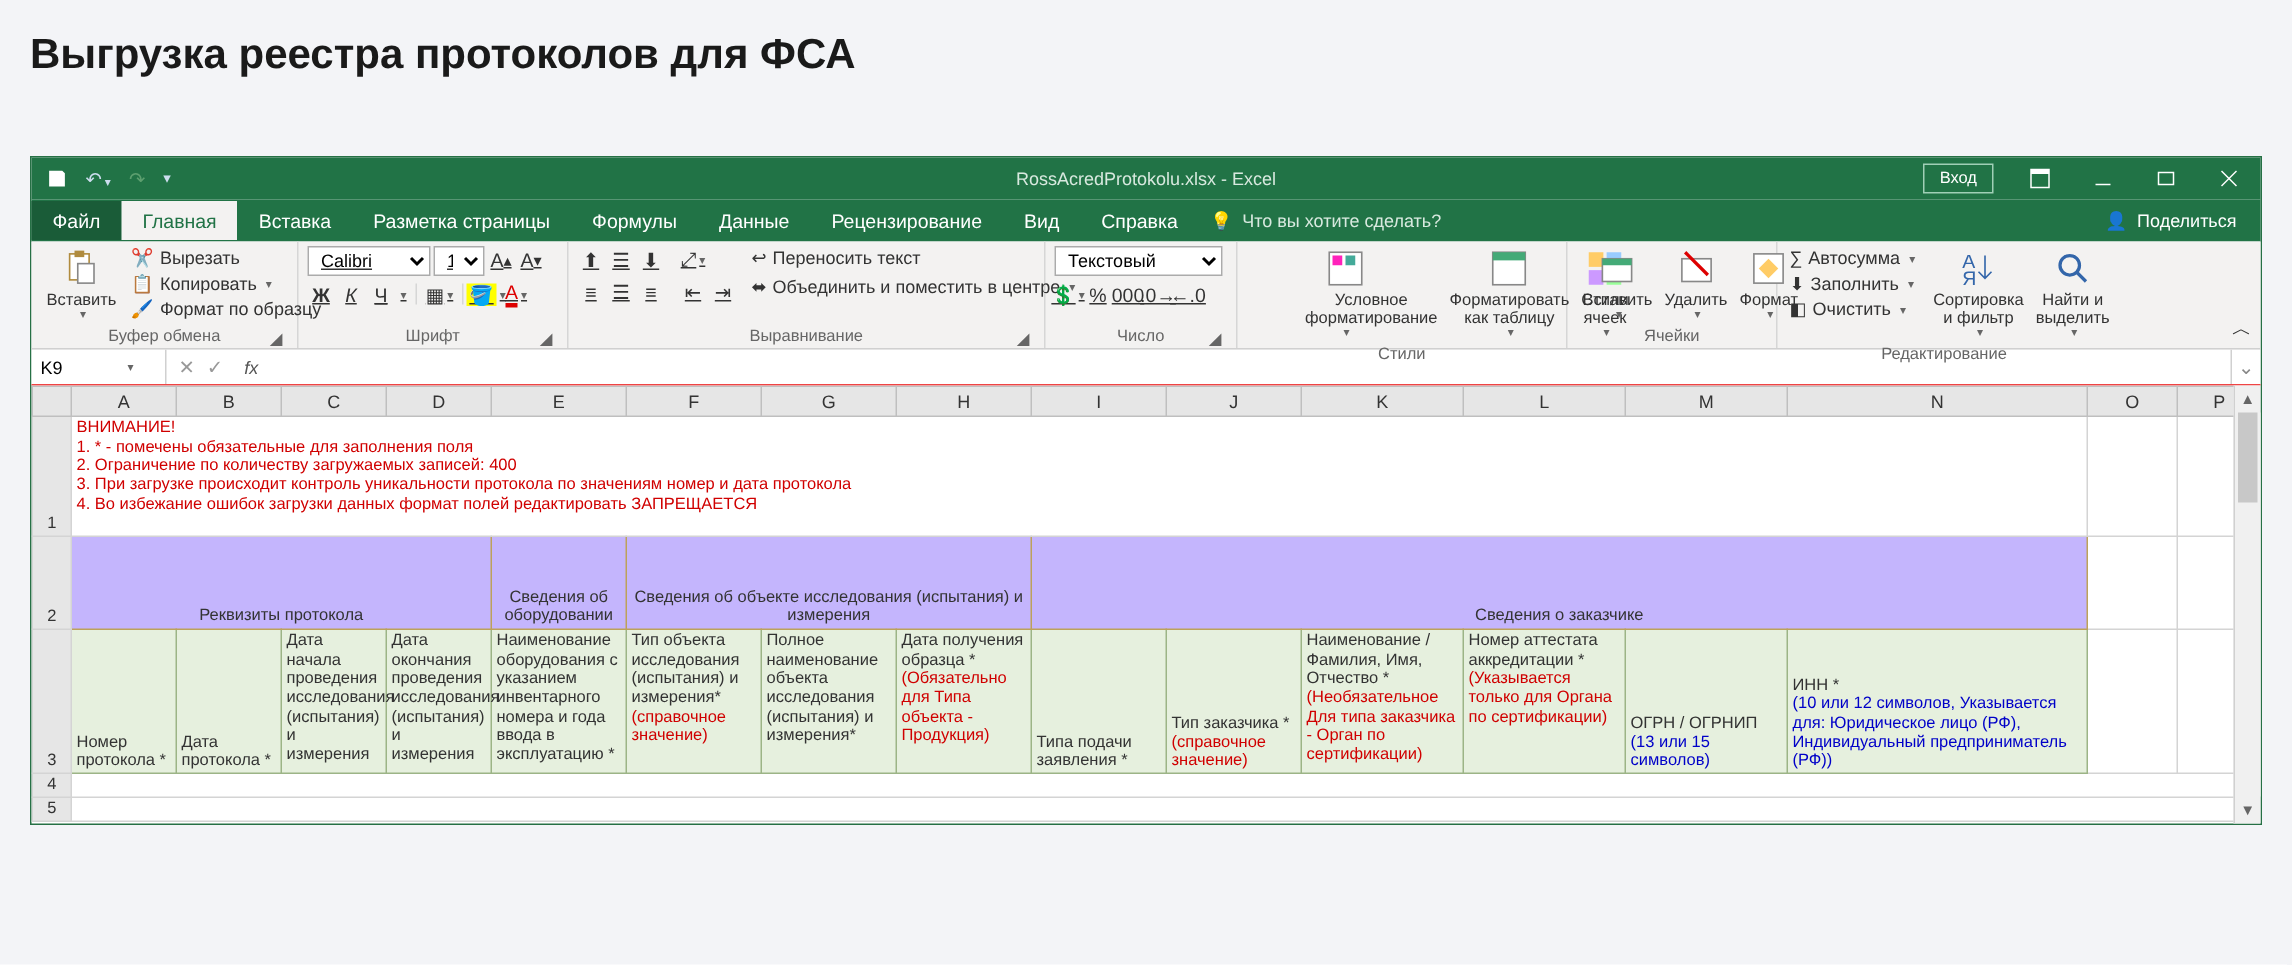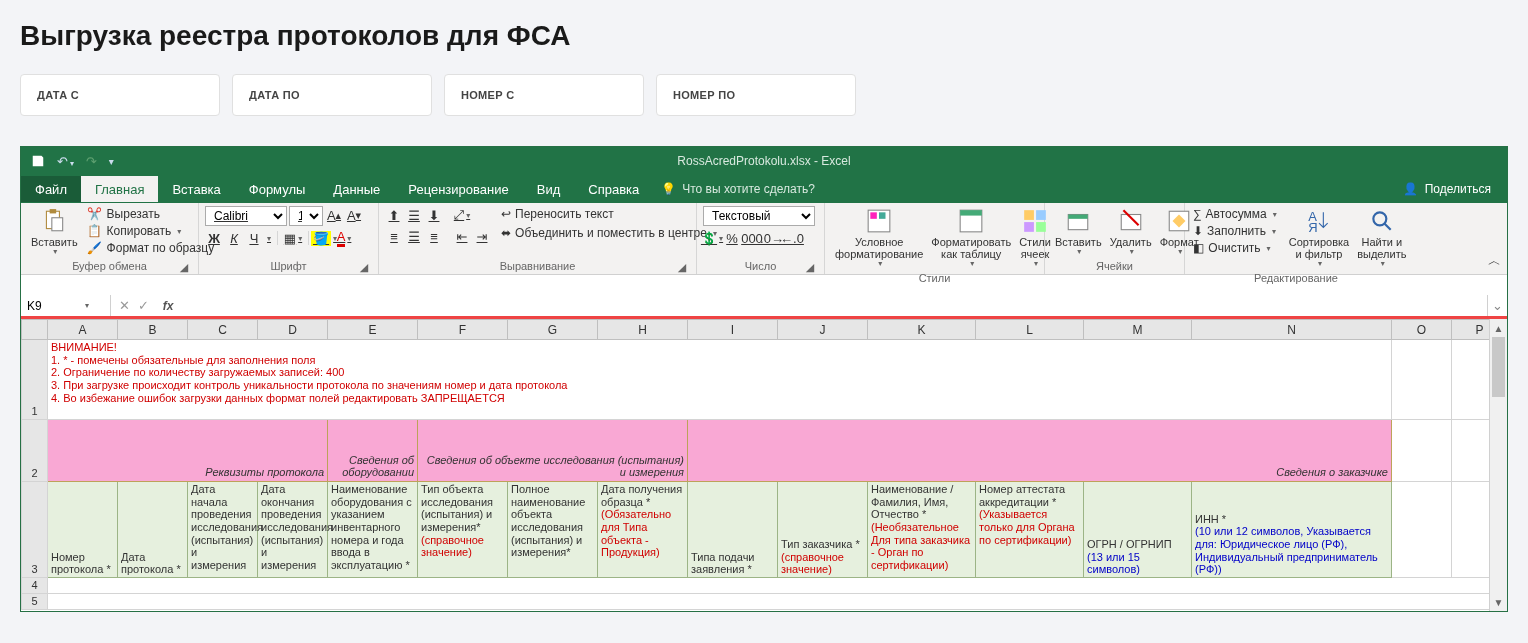--- a/index.html
+++ b/index.html
@@ -44,80 +44,100 @@
   select.ctl, input.ctl { border: 1px solid #ababab; background: #fff; font-size: 12px; height: 20px; padding: 0 4px; }
   .font-name { width: 82px; }
   .font-size { width: 34px; }
   .icon-row { display: flex; gap: 2px; text-decoration: underline; }
   .icon-sm { width: 18px; height: 18px; display: flex; align-items: center; justify-content: center; cursor: pointer; }
   .caret { font-size: 8px; margin-left: 2px; color: #666; }
 
   .collapse-caret { position: absolute; right: 6px; bottom: 4px; cursor: pointer; }
 
   
-  .fbar { display: flex; align-items: center; border-bottom: 3px solid #ef4444; height: 24px; background: #fff; margin-top: 20px; }
+  .fbar { display: flex; align-items: center; border-bottom: 1px solid #ef4444; height: 24px; background: #fff; }
   .namebox { width: 90px; border-right: 1px solid #d0d0d0; padding: 0 6px; font-size: 12px; display: flex; align-items: center; height: 100%; }
   .namebox input { border: none; width: 56px; font-size: 12px; outline: none; }
   .fbar-btns { display: flex; gap: 8px; padding: 0 8px; color: #999; }
-  .fbar-fx { font-style: italic; font-size: 12px; padding: 0 6px; color: #555; font-weight: bold; }
+  .fbar-fx { font-style: italic; font-size: 12px; padding: 0 6px; color: #555; }
   .fbar-input { flex: 1; border: none; outline: none; font-size: 12px; }
   .fbar-expand { width: 20px; text-align: center; cursor: pointer; color: #888; border-left: 1px solid #d0d0d0; height: 100%; display:flex; align-items:center; justify-content:center; }
 
   
   .sheet-wrap { display: flex; height: 292px; }
   .grid { flex: 1; overflow: hidden; position: relative; }
   table.sheet { border-collapse: collapse; table-layout: fixed; width: 1466px; }
   table.sheet th { background: #e6e6e6; border: 1px solid #bfbfbf; font-weight: normal; font-size: 12px; color: #333; height: 20px; text-align: center; }
   table.sheet td { border: 1px solid #d4d4d4; font-size: 11px; vertical-align: top; padding: 1px 3px; line-height: 1.15; }
   .rowhdr { background: #e6e6e6; border: 1px solid #bfbfbf; text-align: center; font-size: 12px; color: #333; width: 26px; }
   .warn { color: #d00000; }
-  .grp-yellow { background: #f9a8d4; border: 1px solid #bda25a !important; text-align: right; vertical-align: bottom !important; font-size: 11px; padding-bottom: 2px !important; font-style: italic; }
+  .grp-yellow { background: #c4b5fd; border: 1px solid #bda25a !important; text-align: center; vertical-align: bottom !important; font-size: 11px; padding-bottom: 2px !important; }
   .grp-green { background: #e6f0de; border: 1px solid #9cb486 !important; vertical-align: top; }
   .note-red { color: #d00000; }
   .note-blue { color: #0000c8; }
 
   .vscroll { width: 18px; background: #f0f0f0; border-left: 1px solid #d0d0d0; display: flex; flex-direction: column; }
   .vscroll .arrow { height: 18px; display: flex; align-items: center; justify-content: center; cursor: pointer; color: #666; font-size: 10px; }
   .vscroll .track { flex: 1; background: #f0f0f0; position: relative; }
   .vscroll .thumb { position: absolute; top: 0; left: 2px; right: 2px; height: 60px; background: #c8c8c8; }
 
 </style>
 </head>
 <body>
 
 <div class="page-header">
   <div class="page-title">Выгрузка реестра протоколов для ФСА</div>
-  <div class="filter-row">
-    <div class="filter-card">ДАТА С</div>
-    <div class="filter-card">ДАТА ПО</div>
-    <div class="filter-card">НОМЕР С</div>
-    <div class="filter-card">НОМЕР ПО</div>
-  </div>
 </div>
 
 <div class="excel-window">
 
   <div class="titlebar">
     <div class="titlebar-left">
       <span class="titlebar-icon">
         <svg viewBox="0 0 16 16">
             <path fill="#fff" d="M2 2h10l2 2v10H2z M4 3h7v3H4z M5 9h6v4H5z"></path>
           </svg>
       </span>
       <span style="color:#cde;">↶<span class="caret" style="color:#cde;">▾</span></span>
       <span style="color:#9c9;opacity:.5;">↷</span>
       <span style="color:#cde;font-size:10px;">▾</span>
     </div>
     <div class="titlebar-center">RossAcredProtokolu.xlsx  -  Excel</div>
+    <div class="titlebar-right">
+      <div class="titlebar-btn login">Вход</div>
+      <div class="win-btn">
+          <svg width="14" height="14" viewBox="0 0 14 14">
+            <rect x="1" y="1" width="12" height="12" fill="none" stroke="#fff"></rect>
+            <rect x="1" y="1" width="12" height="3" fill="#fff"></rect>
+          </svg>
+        </div>
+      <div class="win-btn">
+          <svg width="12" height="12">
+            <line x1="1" y1="10" x2="11" y2="10" stroke="#fff" stroke-width="1"></line>
+          </svg>
+        </div>
+      <div class="win-btn">
+          <svg width="12" height="12">
+            <rect x="1" y="2" width="10" height="8" fill="none" stroke="#fff"></rect>
+          </svg>
+        </div>
+      <div class="win-btn">
+          <svg width="12" height="12">
+            <line x1="1" y1="1" x2="11" y2="11" stroke="#fff"></line>
+            <line x1="11" y1="1" x2="1" y2="11" stroke="#fff"></line>
+          </svg>
+        </div>
+    </div>
   </div>
 
   <div class="menubar">
     <div class="menu-item menu-file">Файл</div>
     <div class="menu-item active">Главная</div>
     <div class="menu-item">Вставка</div>
+    <div class="menu-item">Разметка страницы</div>
     <div class="menu-item">Формулы</div>
     <div class="menu-item">Данные</div>
     <div class="menu-item">Рецензирование</div>
     <div class="menu-item">Вид</div>
     <div class="menu-item">Справка</div>
     <div class="tellme">
       <span>💡</span>
       <span>Что вы хотите сделать?</span>
     </div>
     <div class="share">
@@ -237,21 +257,21 @@
     </div>
 
     <div class="ribbon-group" style="width:220px;">
       <div class="ribbon-group-body">
         <div class="rbtn rbtn-lg">
           <svg viewBox="0 0 24 24">
               <rect x="2" y="2" width="20" height="20" fill="#fff" stroke="#888"></rect>
               <rect x="4" y="4" width="6" height="6" fill="#f2b"></rect>
               <rect x="12" y="4" width="6" height="6" fill="#4a9"></rect>
             </svg>
-          <span style="max-width:90px;">Условное форматирование</span>
+          <span style="max-width:90px;margin-left:35px;">Условное форматирование</span>
             <span class="caret">▾</span>
         </div>
         <div class="rbtn rbtn-lg">
           <svg viewBox="0 0 24 24">
               <rect x="2" y="2" width="20" height="20" fill="#fff" stroke="#888"></rect>
               <rect x="2" y="2" width="20" height="5" fill="#4a7"></rect>
             </svg>
           <span style="max-width:80px;">Форматировать как таблицу</span>
             <span class="caret">▾</span>
         </div>

